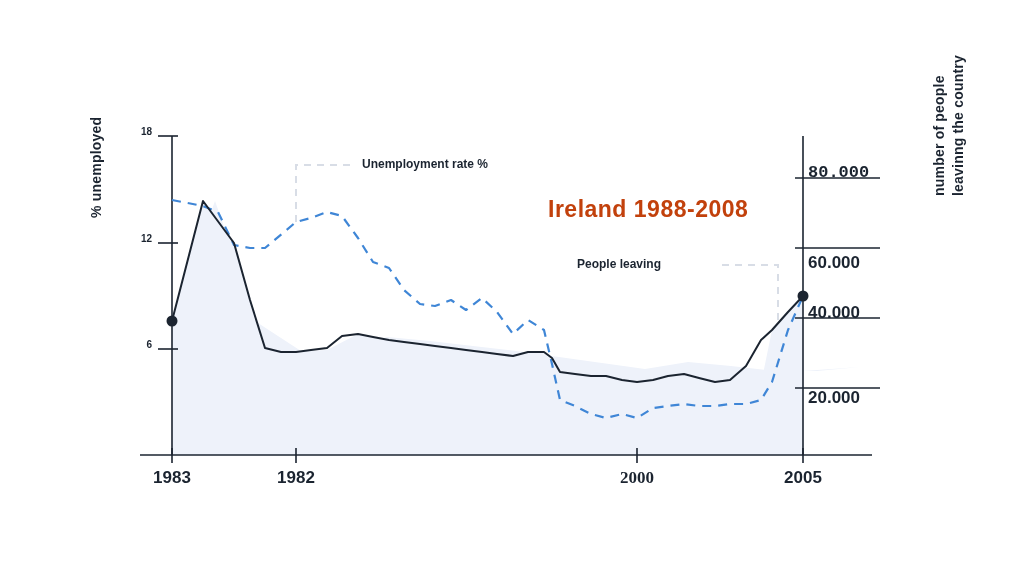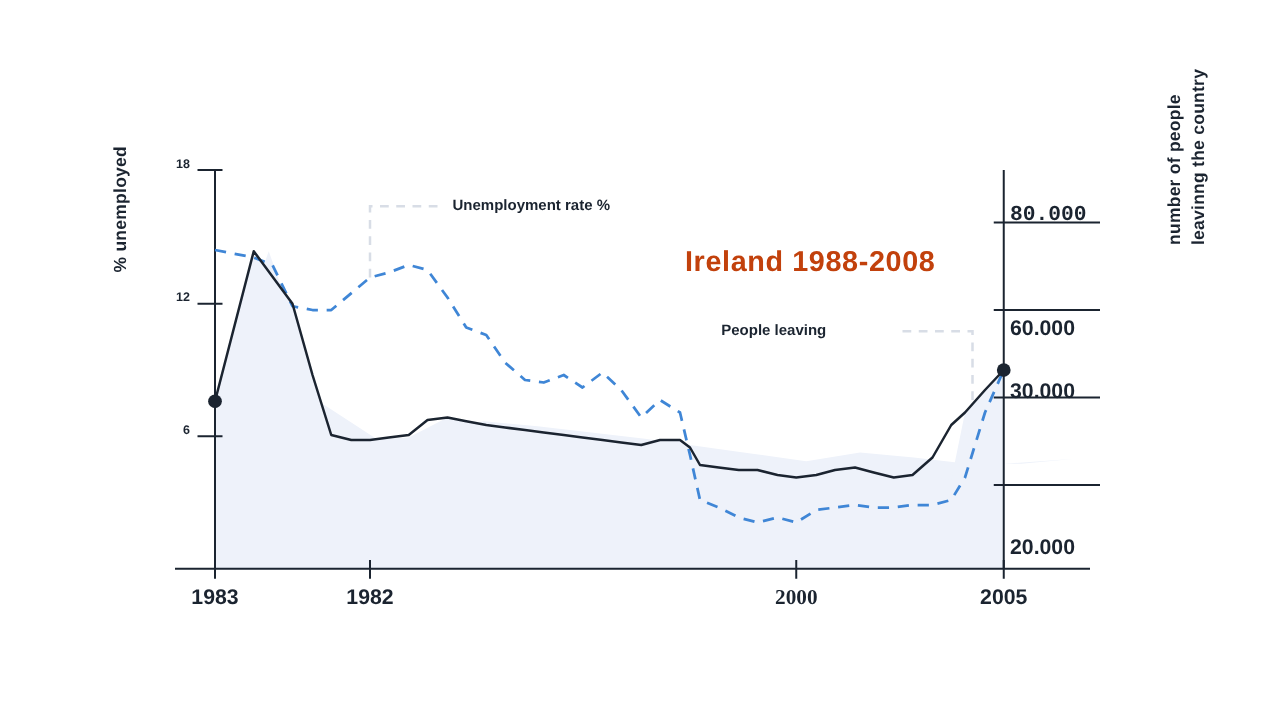--- a/index.html
+++ b/index.html
@@ -151,22 +151,22 @@
     </div>
 
     
     <div class="tick-label tick-left" style="left:112px; top:126px;">18</div>
     <div class="tick-label tick-left" style="left:112px; top:233px;">12</div>
     <div class="tick-label tick-left" style="left:112px; top:339px;">6</div>
 
     
     <div class="tick-label tick-right" style="left:808px; top:163px;font-family:Liberation Mono, monospace;">80.000</div>
     <div class="tick-label tick-right" style="left:808px; top:233px;margin-top:20px;">60.000</div>
-    <div class="tick-label tick-right" style="left:808px; top:303px;">30.000</div>
-    <div class="tick-label tick-right" style="left:808px; top:388px;margin-top:40px;">20.000</div>
+    <div class="tick-label tick-right" style="left:808px; top:303px;">40.000</div>
+    <div class="tick-label tick-right" style="left:808px; top:388px;">20.000</div>
 
     
     <div class="tick-label tick-x" style="left:132px; top:468px;">1983</div>
     <div class="tick-label tick-x" style="left:256px; top:468px;">1982</div>
     <div class="tick-label tick-x" style="left:597px; top:468px;font-family:Liberation Serif, serif;">2000</div>
     <div class="tick-label tick-x" style="left:763px; top:468px;">2005</div>
 
     
     <div class="legend-label" style="left:362px; top:157px;">Unemployment rate %</div>
     <div class="legend-label" style="left:577px; top:257px;">People leaving</div>

